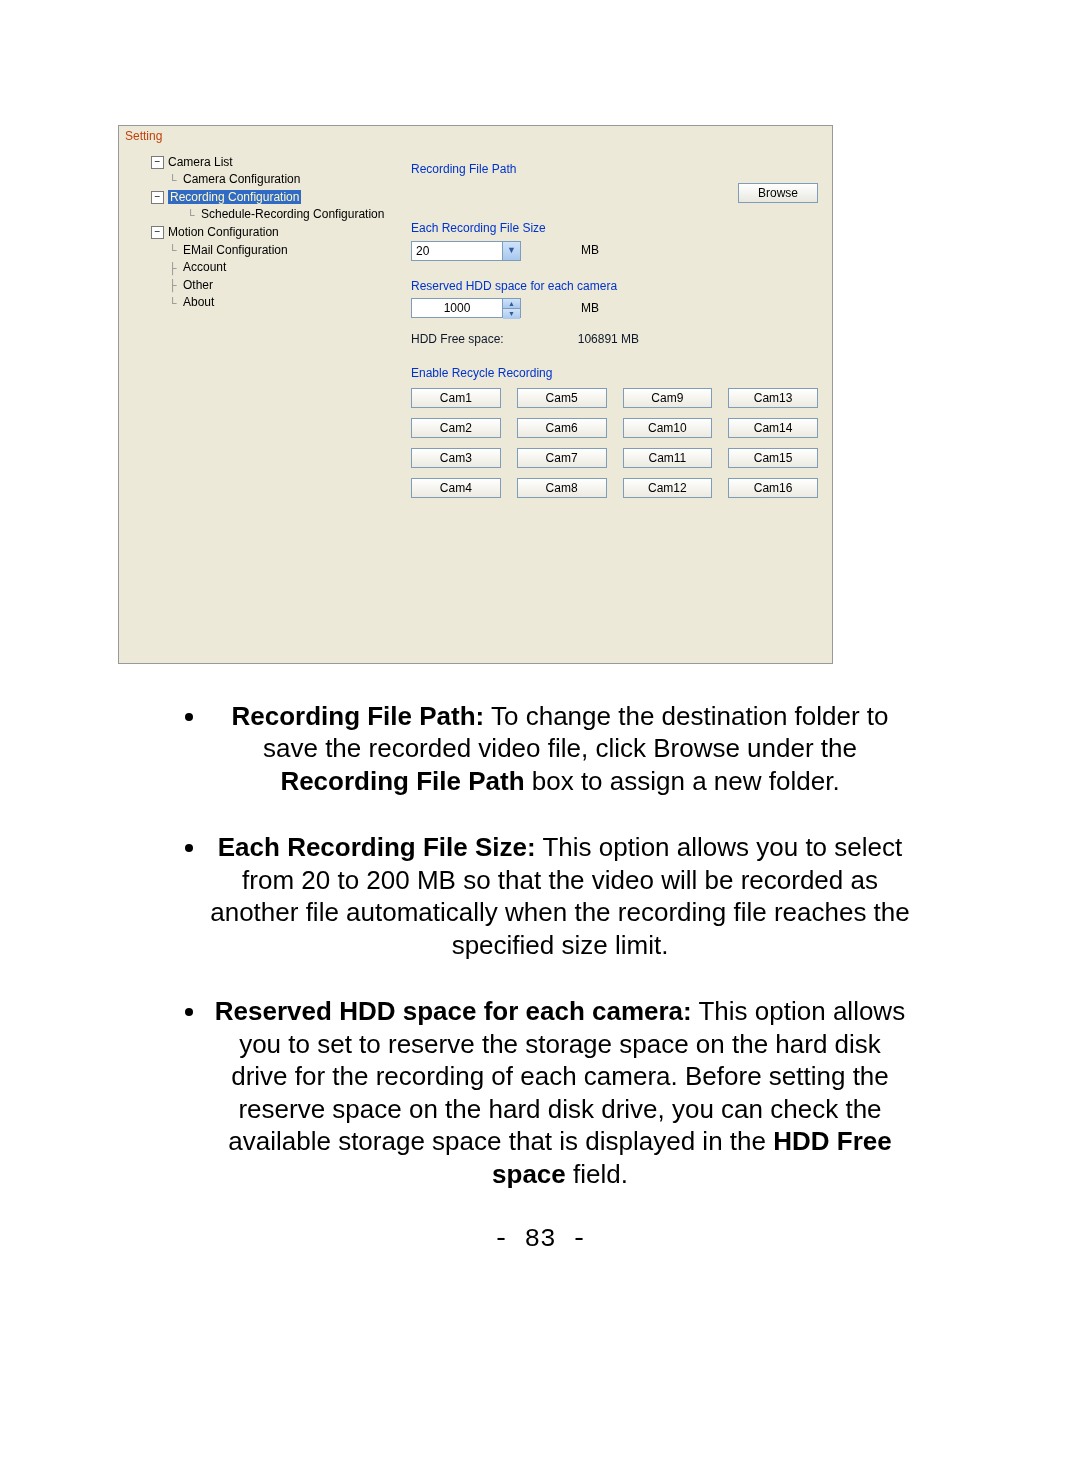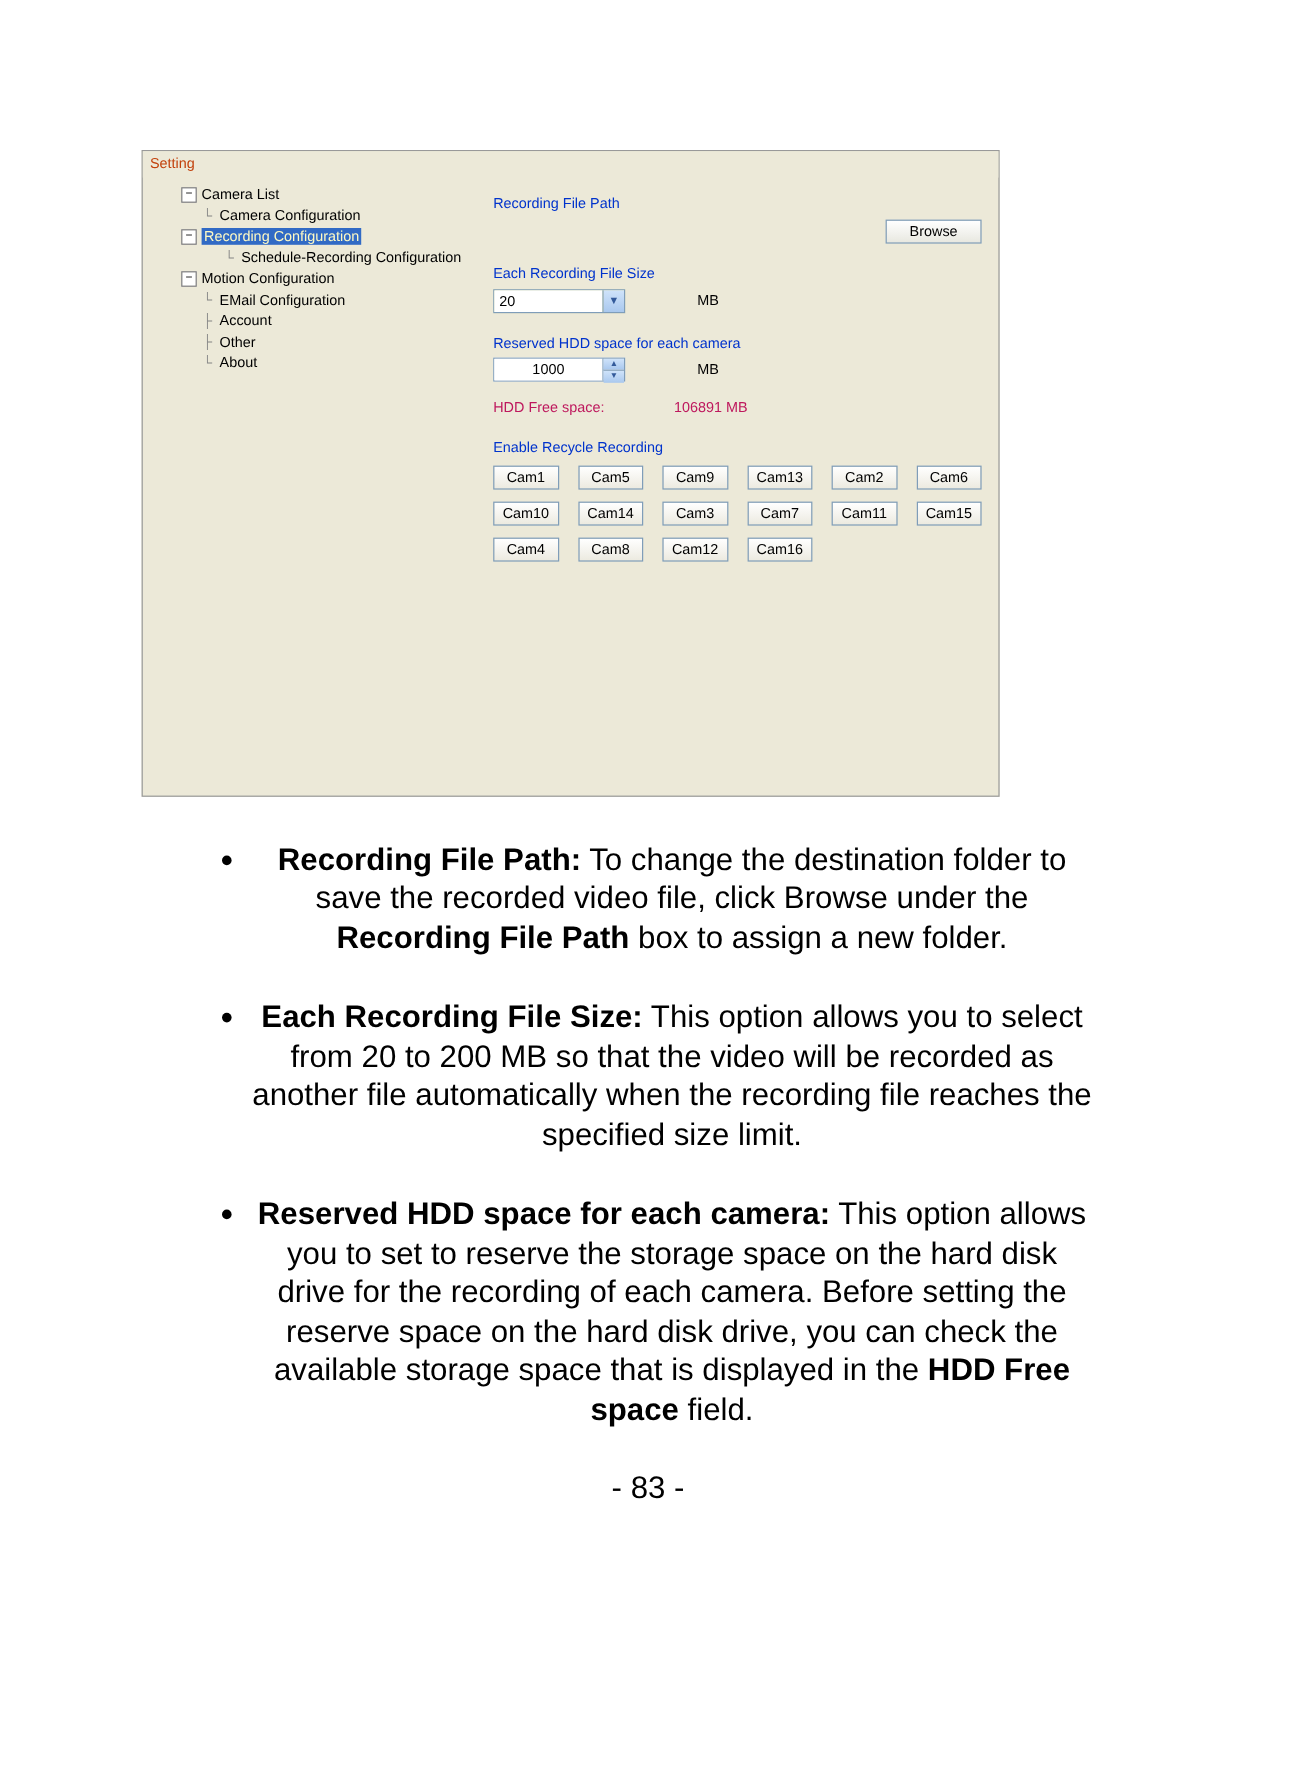--- a/index.html
+++ b/index.html
@@ -26,31 +26,31 @@
   .right{display:flex;justify-content:flex-end;margin-top:6px;}
   .combo{display:inline-flex;align-items:center;border:1px solid #7f9db9;background:#fef9c3;height:20px;box-sizing:border-box;}
   .combo input{border:0;width:90px;height:100%;padding:0 4px;font:12px Tahoma,Arial,sans-serif;box-sizing:border-box;}
   .combo .arrow{width:17px;height:100%;background:linear-gradient(#cfe3fa,#a9c8ee);border-left:1px solid #7f9db9;display:flex;align-items:center;justify-content:center;color:#335a9a;font-size:9px;}
   .spinner{display:inline-flex;align-items:stretch;border:1px solid #7f9db9;background:#fff;height:20px;box-sizing:border-box;}
   .spinner input{border:0;width:90px;text-align:center;font:12px Tahoma,Arial,sans-serif;box-sizing:border-box;}
   .spinbtns{width:17px;border-left:1px solid #7f9db9;display:flex;flex-direction:column;}
   .spinbtns div{flex:1;background:linear-gradient(#cfe3fa,#a9c8ee);color:#335a9a;font-size:7px;display:flex;align-items:center;justify-content:center;}
   .spinbtns div+div{border-top:1px solid #7f9db9;}
   .unit{font-size:12px;color:#000;margin-left:36px;}
-  .free-row{display:flex;gap:58px;font-size:12px;color:#be185d;margin:14px 0 0 0;}
-  .cam-grid{display:grid;grid-template-columns:repeat(6,1fr);gap:10px 16px;margin-top:6px;}
+  .free-row{display:flex;gap:74px;font-size:12px;color:#0f172a;margin:14px 0 0 0;}
+  .cam-grid{display:grid;grid-template-columns:repeat(4,1fr);gap:10px 16px;margin-top:6px;}
   .cam-btn{border:1px solid #7f9db9;background:linear-gradient(#fff,#eceae0);padding:2px 0;font:12px Tahoma,Arial,sans-serif;text-align:center;cursor:default;}
   .apply-row{display:flex;justify-content:flex-end;margin-top:32px;}
 
   
   .doc{margin:36px 120px 0 120px;}
   .doc ul{list-style:disc;padding-left:40px;margin:0;text-align:center;}
   .doc li{font-size:26px;line-height:1.25;margin-bottom:34px;font-family:Arial,Helvetica,sans-serif;}
   .doc li b{font-weight:bold;}
-  .pageno{text-align:center;font-size:26px;margin-top:18px;}
+  .pageno{text-align:center;font-size:26px;margin-top:18px;font-family:Liberation Mono, monospace;}
 </style>
 </head>
 <body>
 
 <div class="page">
 
   <div class="screenshot-box">
     <div class="titlebar">Setting</div>
     <div class="dialog-body">
 

